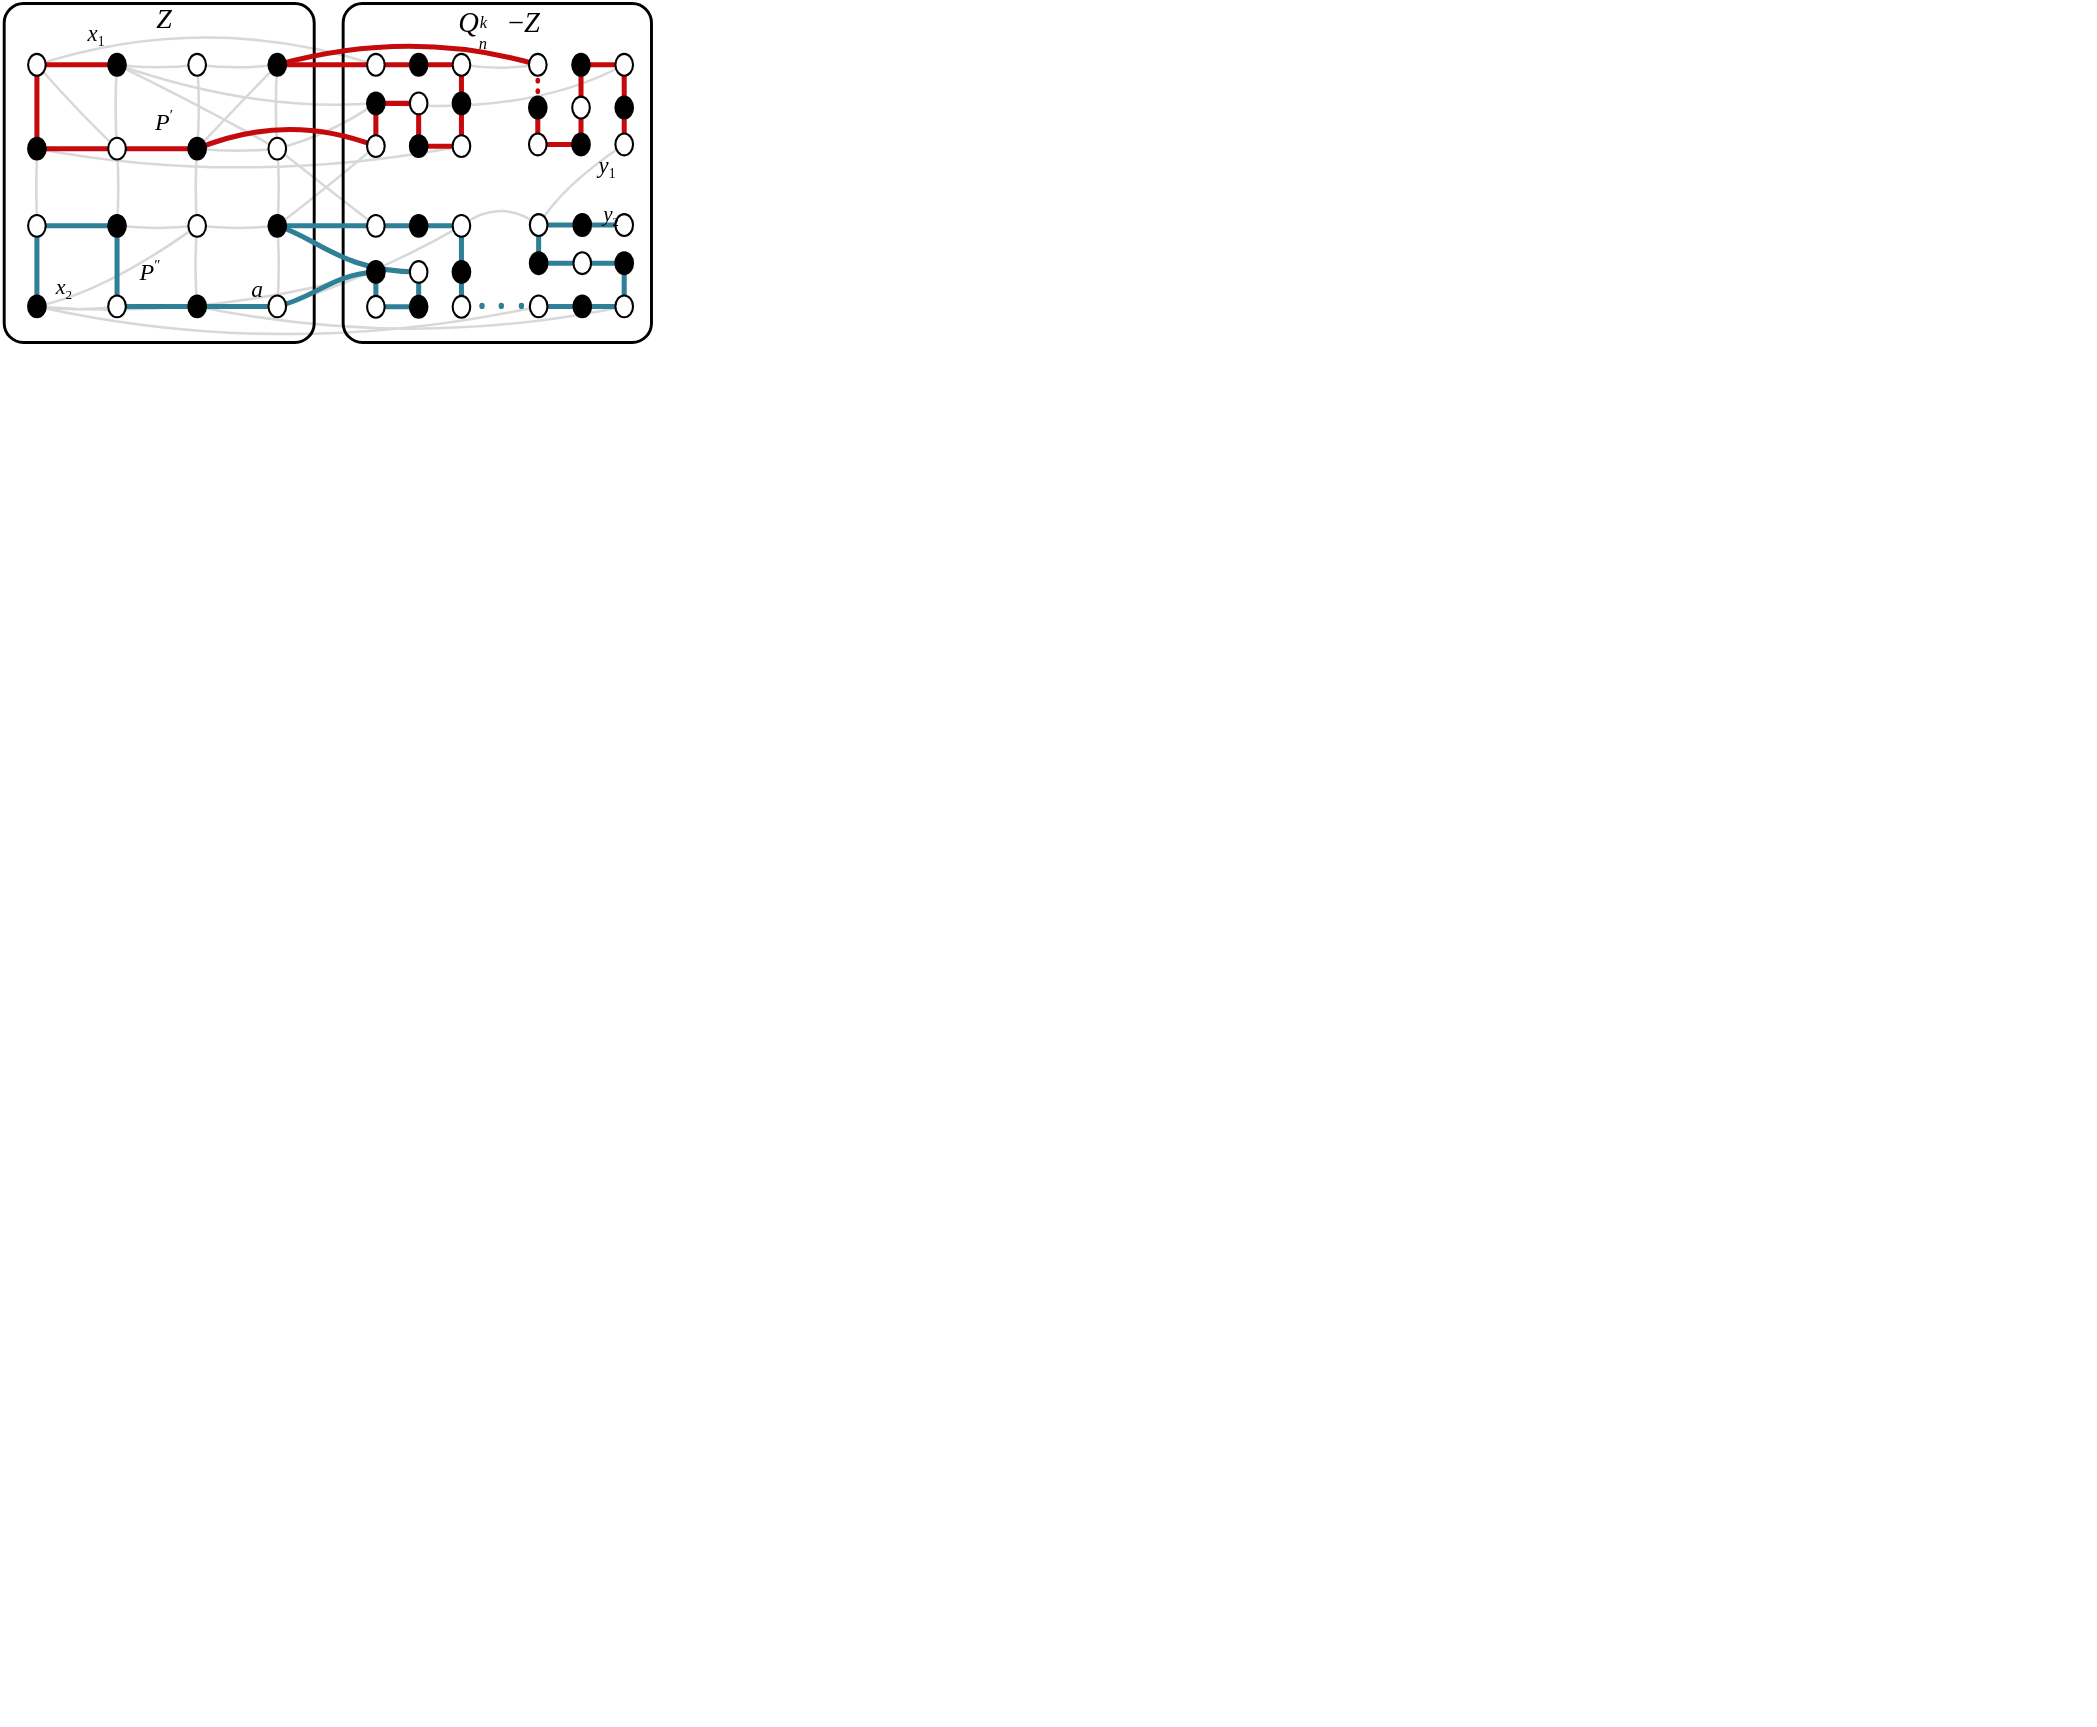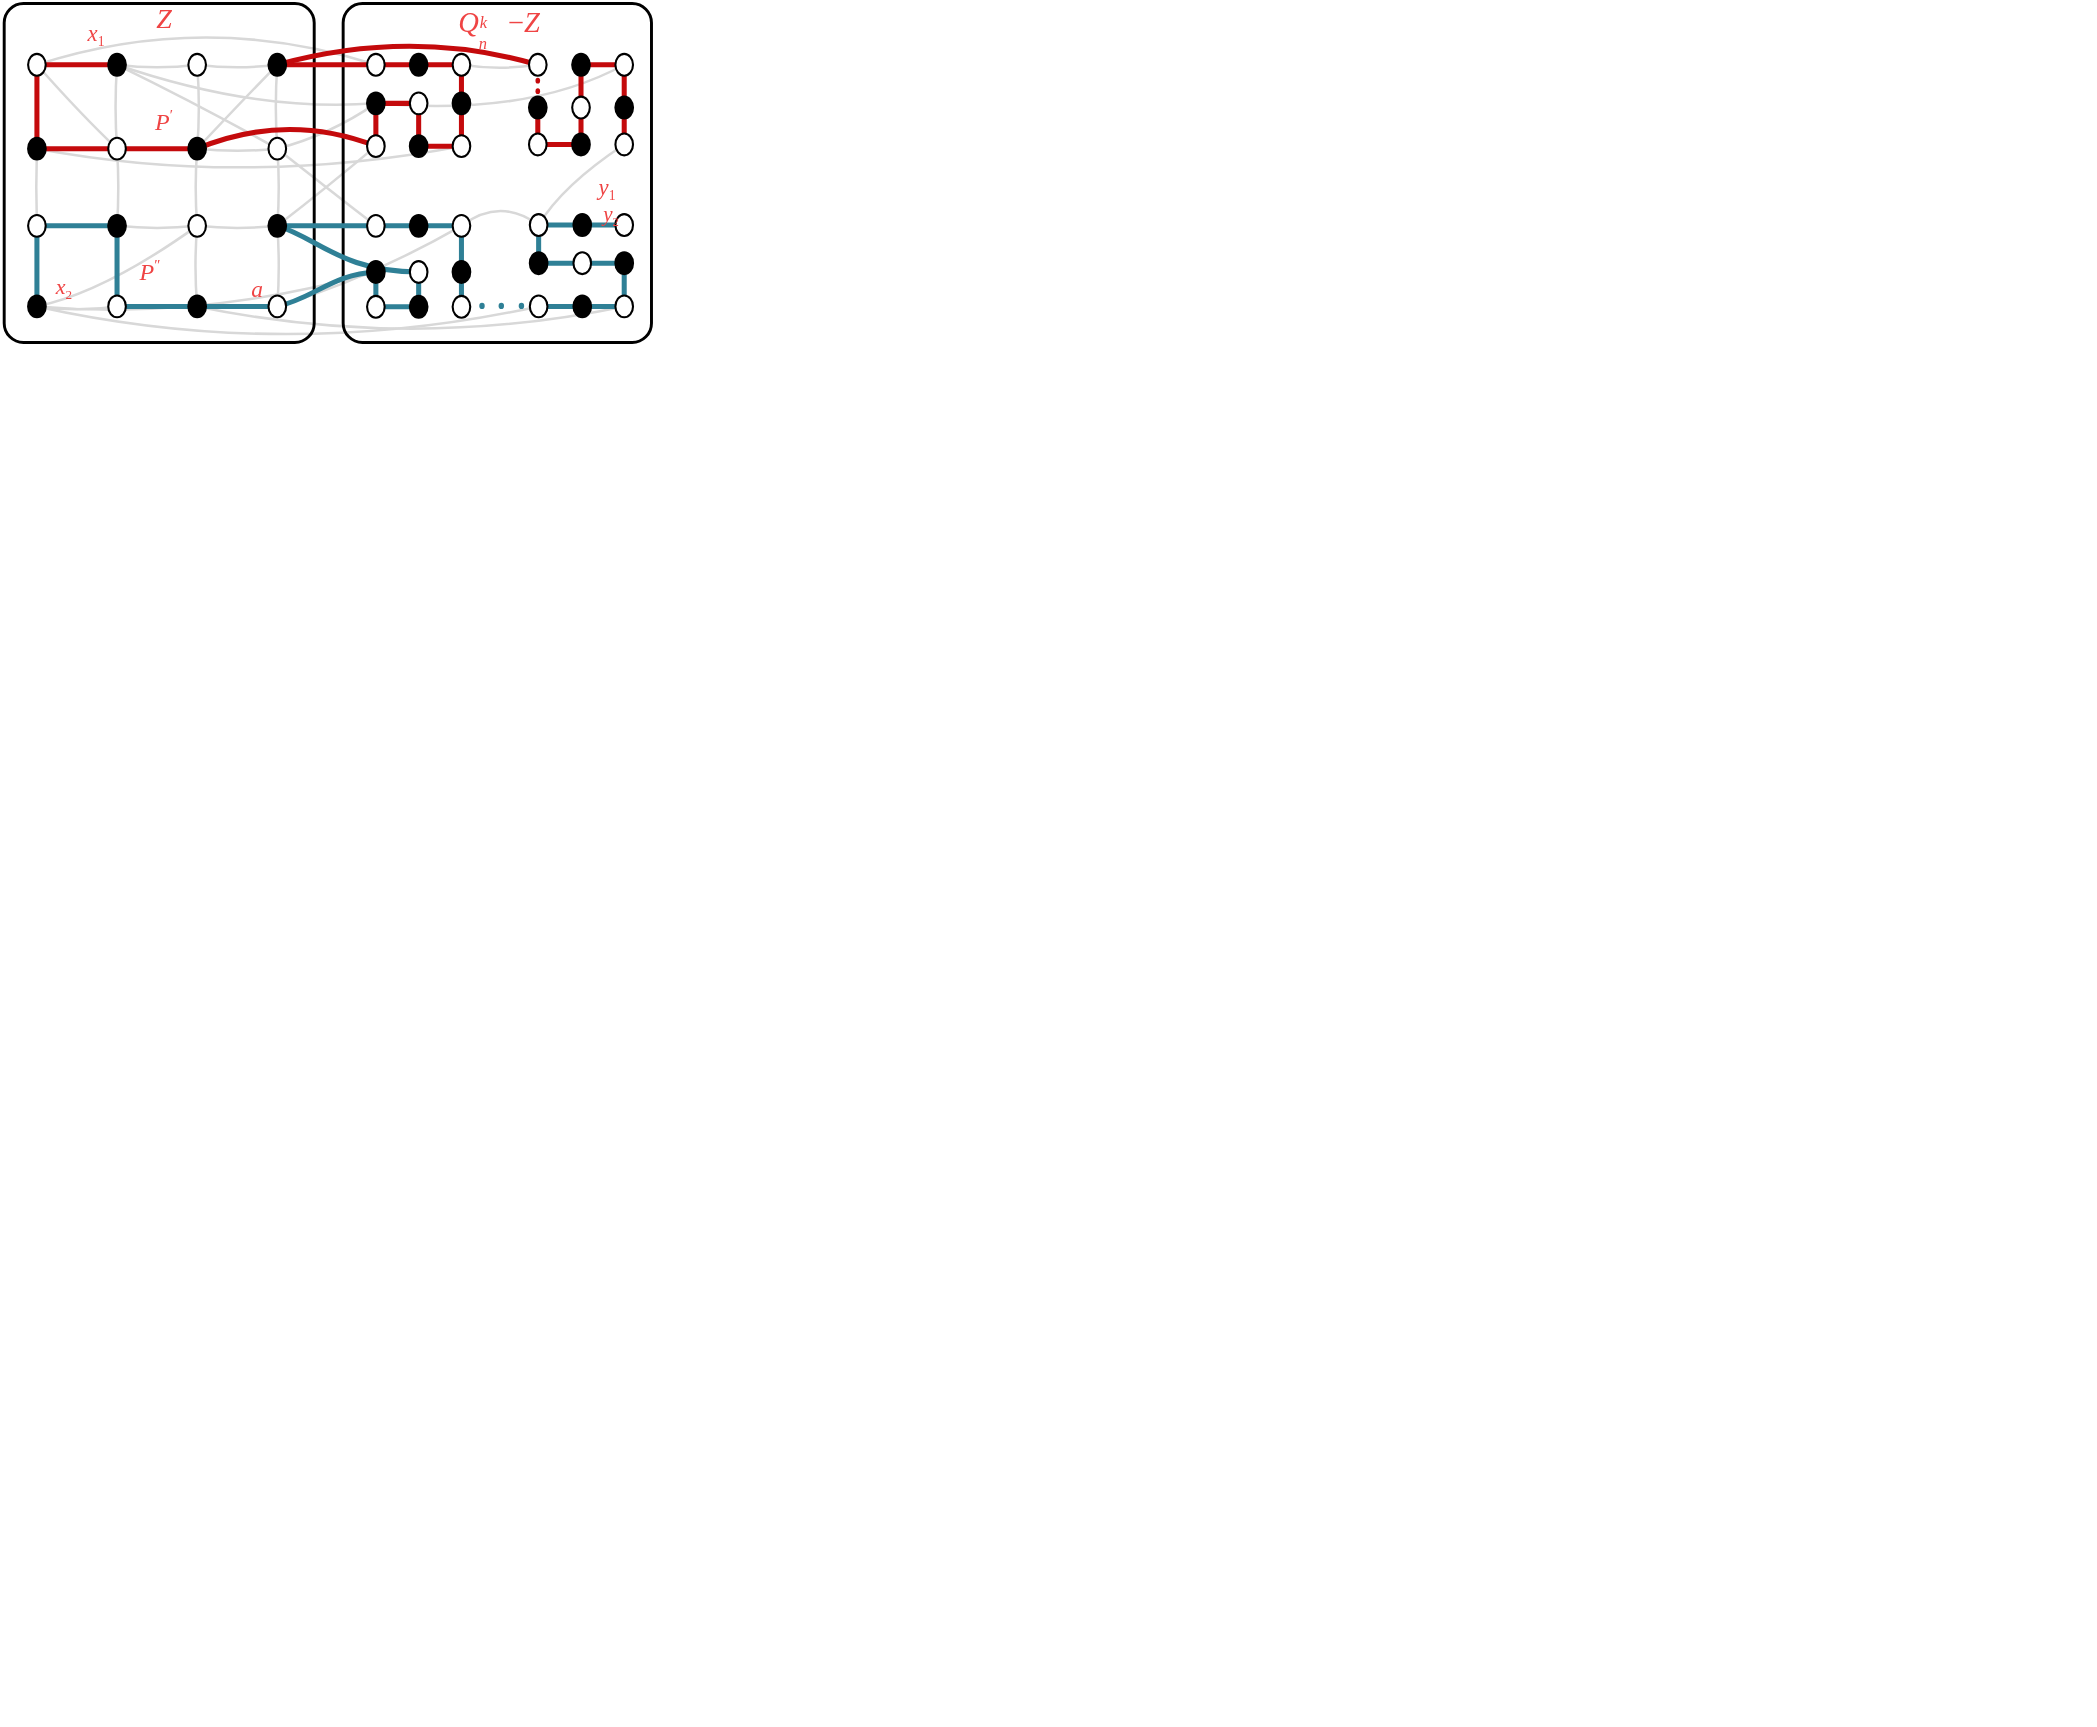--- a/index.html
+++ b/index.html
@@ -1,31 +1,31 @@
 <!DOCTYPE html>
 <html style="font-size:6.7px"><head>
 <meta charset="utf-8">
 <style>
   html,body{margin:0;padding:0;background:#ffffff;}
   #stage{position:relative;width:654px;height:346px;background:#ffffff;overflow:hidden;
          font-family:"Liberation Serif", serif;}
   #graph-svg{position:absolute;left:0;top:0;width:100%;height:100%;}
-  .lbl{position:absolute;transform:translate(-50%,-50%);font-style:italic;color:#ef4444;
+  .lbl{position:absolute;transform:translate(-50%,-50%);font-style:italic;color:#000000;
        white-space:nowrap;line-height:1;user-select:none;}
   .lbl sub{font-size:0.60em;font-style:normal;vertical-align:-0.38em;}
   .lbl .prime{font-size:0.62em;vertical-align:0.62em;font-style:normal;}
   .lbl-z{left:164px;top:19.3px;font-size:28px;}
   .lbl-qnz{left:499px;top:22.7px;font-size:28.5px;}
   .qstack{display:inline-block;position:relative;width:0.50em;}
   .qsup{position:absolute;left:0.06em;top:-1.02em;font-size:0.58em;font-style:italic;}
   .qsub{position:absolute;left:0.00em;top:0.28em;font-size:0.58em;font-style:italic;}
   .qminus{margin-left:0.52em;font-style:normal;}
   .lbl-x1{left:96px;top:36px;font-size:22.7px;}
   .lbl-x2{left:64px;top:289px;font-size:22px;}
-  .lbl-y1{left:607px;top:168px;font-size:22.7px;margin-top:22px;}
+  .lbl-y1{left:607px;top:168px;font-size:22.7px;}
   .lbl-y2{left:611px;top:216px;font-size:21px;}
   .lbl-p1{left:164px;top:121px;font-size:24px;}
   .lbl-p2{left:150px;top:271px;font-size:24px;}
   .lbl-a{left:257px;top:290px;font-size:23.5px;}
 </style>
 </head>
 <body>
 
 <div id="stage">
   <svg id="graph-svg" xmlns="http://www.w3.org/2000/svg" viewBox="0 0 1559 824">

